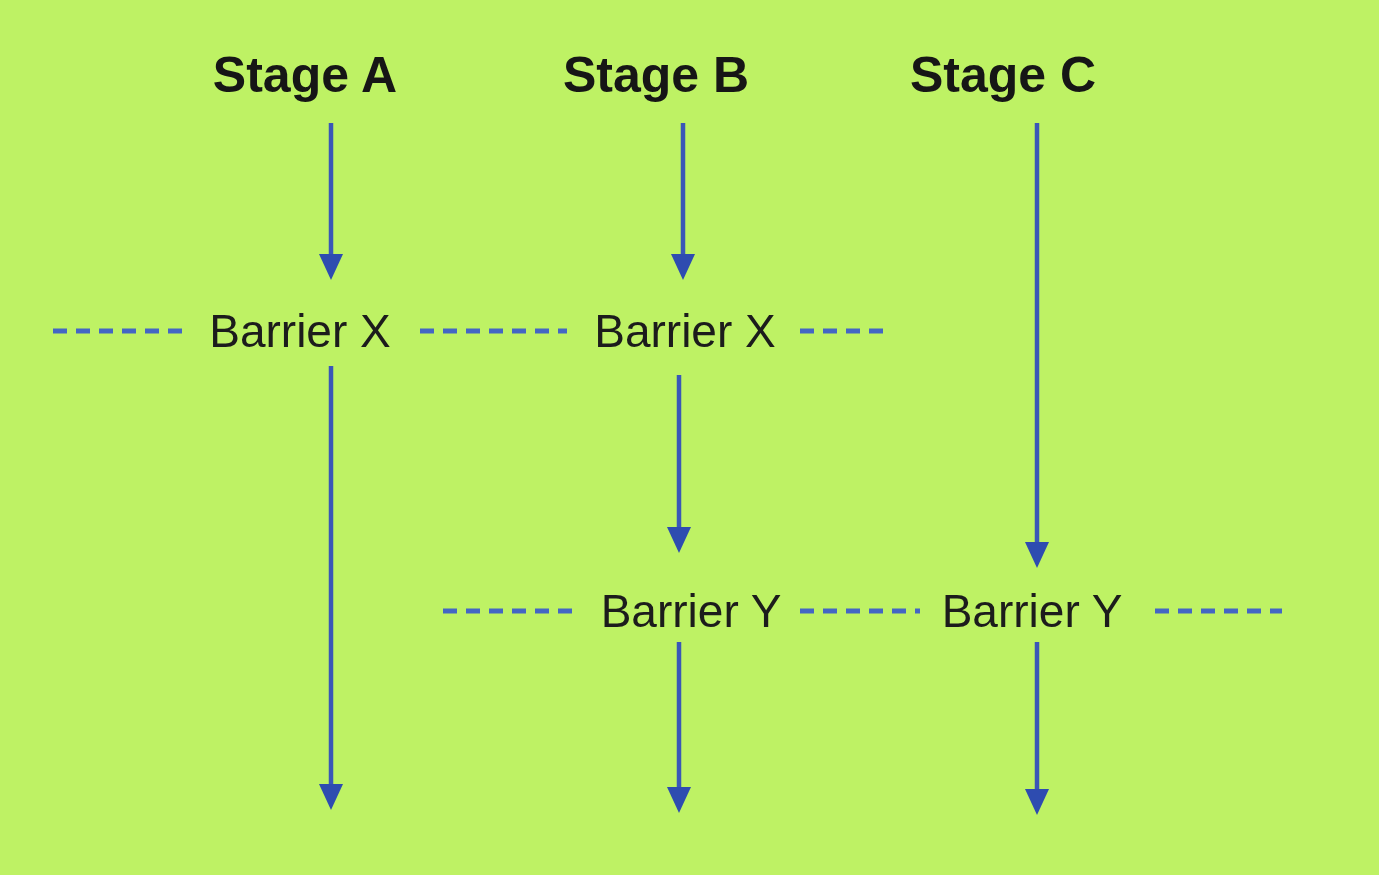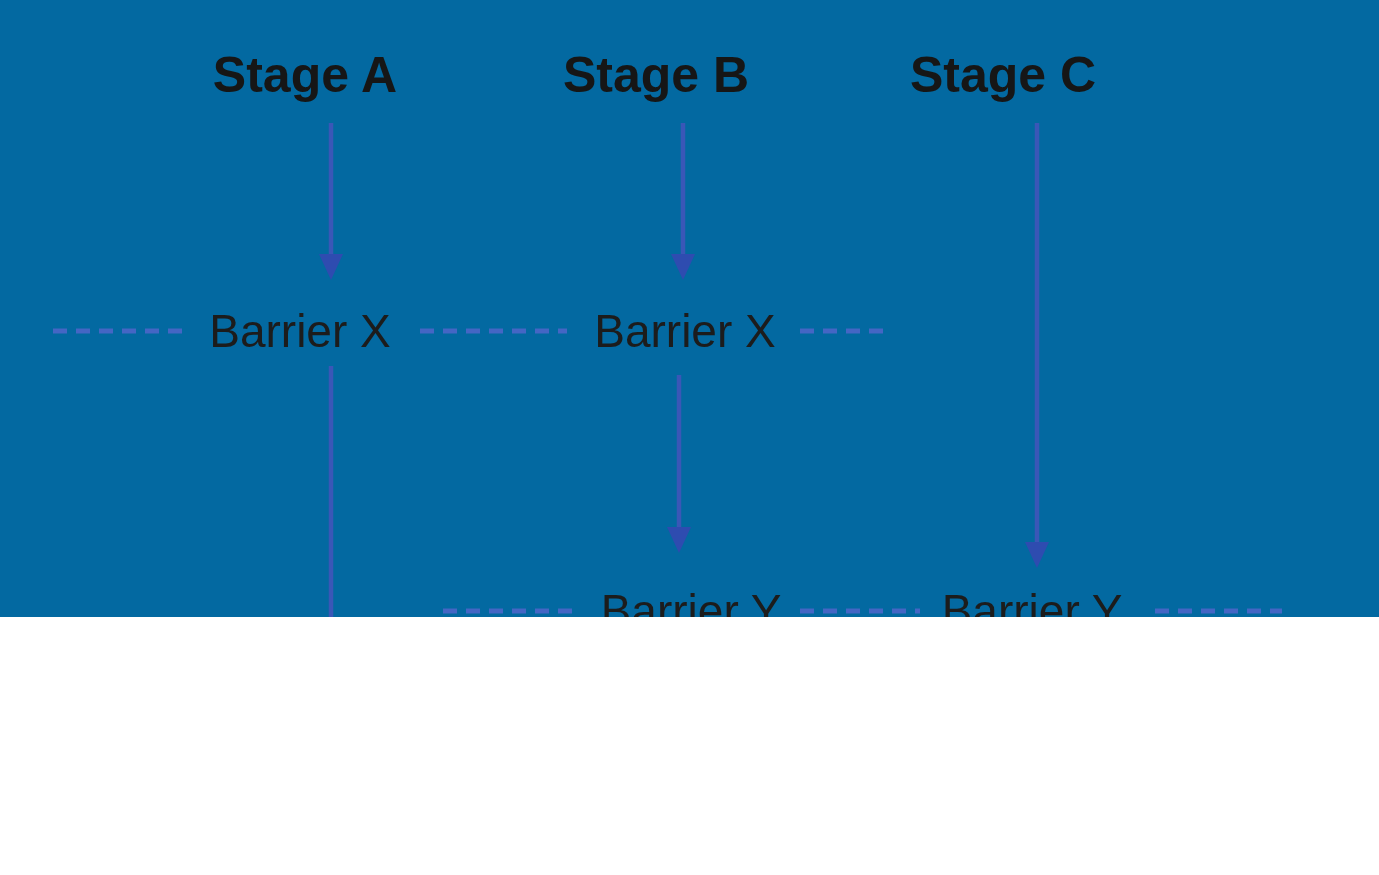--- a/index.html
+++ b/index.html
@@ -3,22 +3,22 @@
 <meta charset="utf-8">
 <style>
   html, body {
     margin: 0;
     padding: 0;
     background: #ffffff;
   }
   #canvas {
     position: relative;
     width: 1379px;
-    height: 617px;
-    background: #0369a1;
+    height: 875px;
+    background: #bef264;
     overflow: hidden;
     font-family: "Liberation Sans", sans-serif;
   }
   #diagram-svg {
     position: absolute;
     left: 0;
     top: 0;
   }
   .stage-label {
     font-family: "Liberation Sans", sans-serif;

